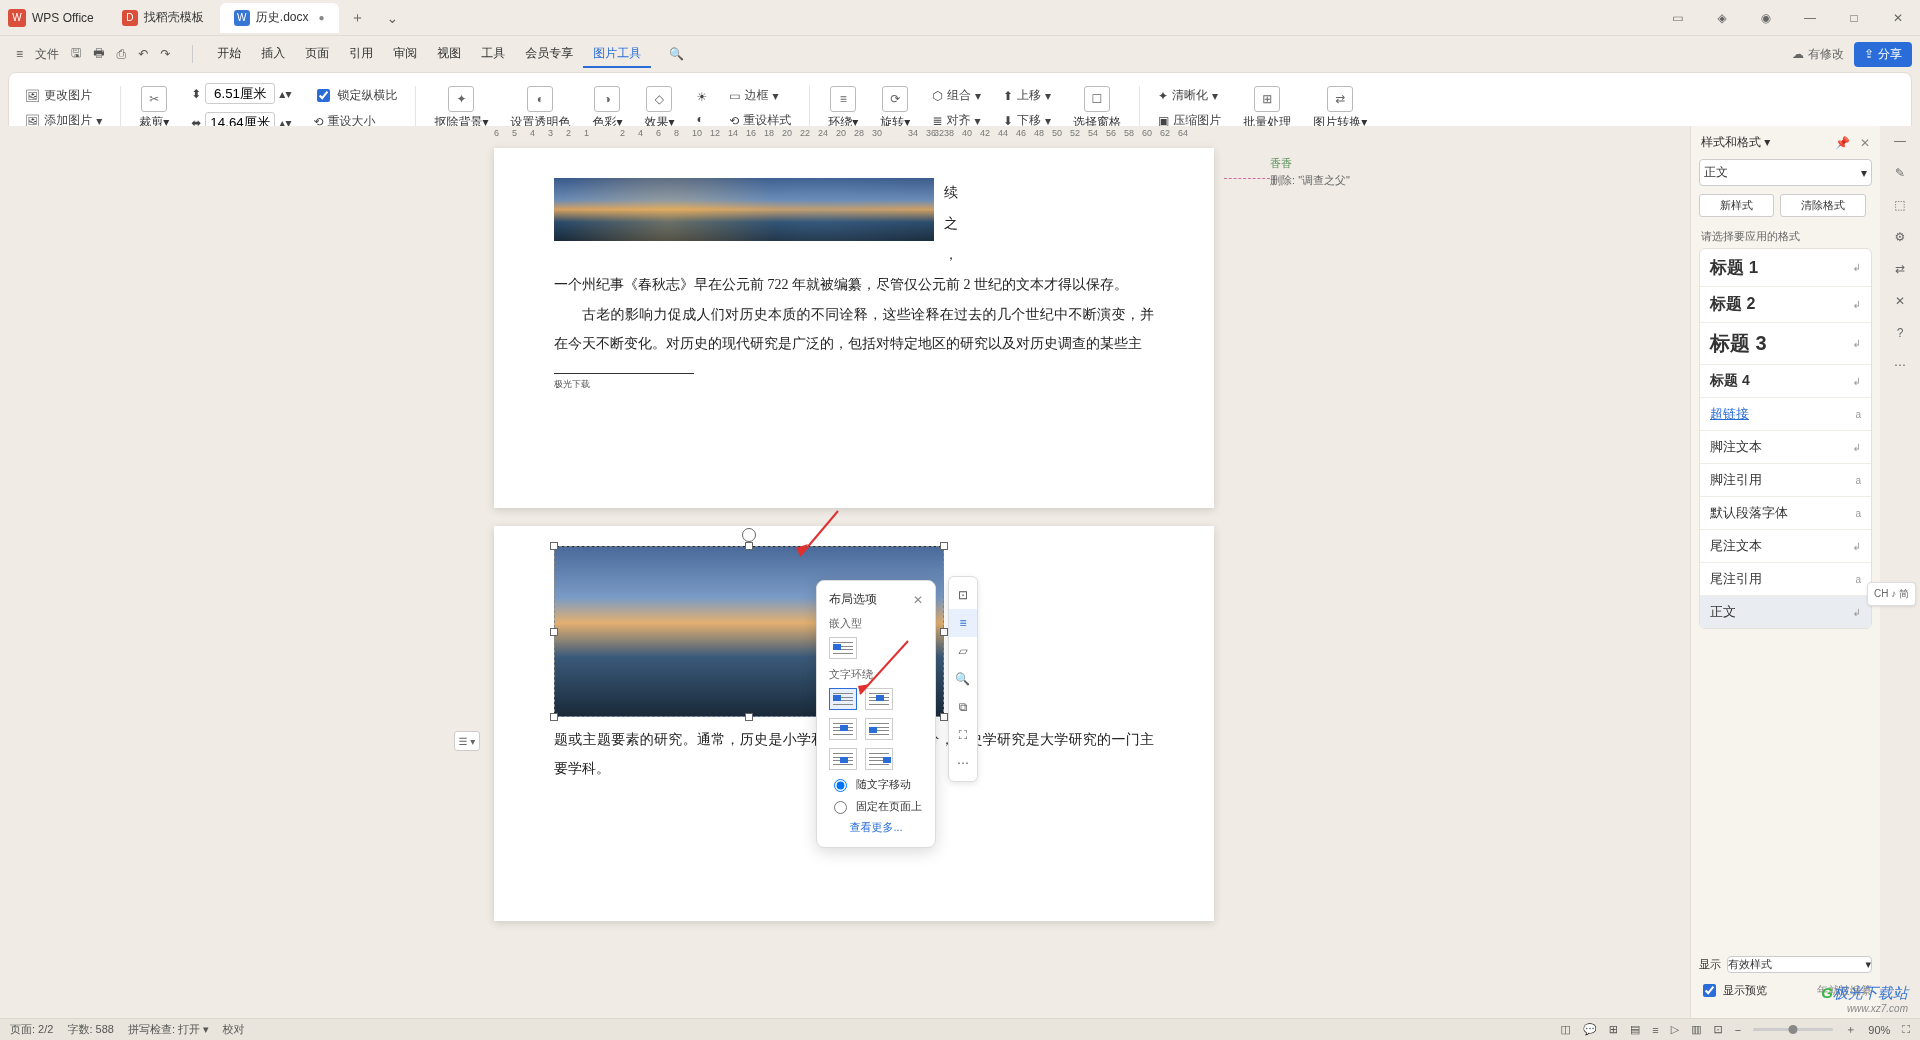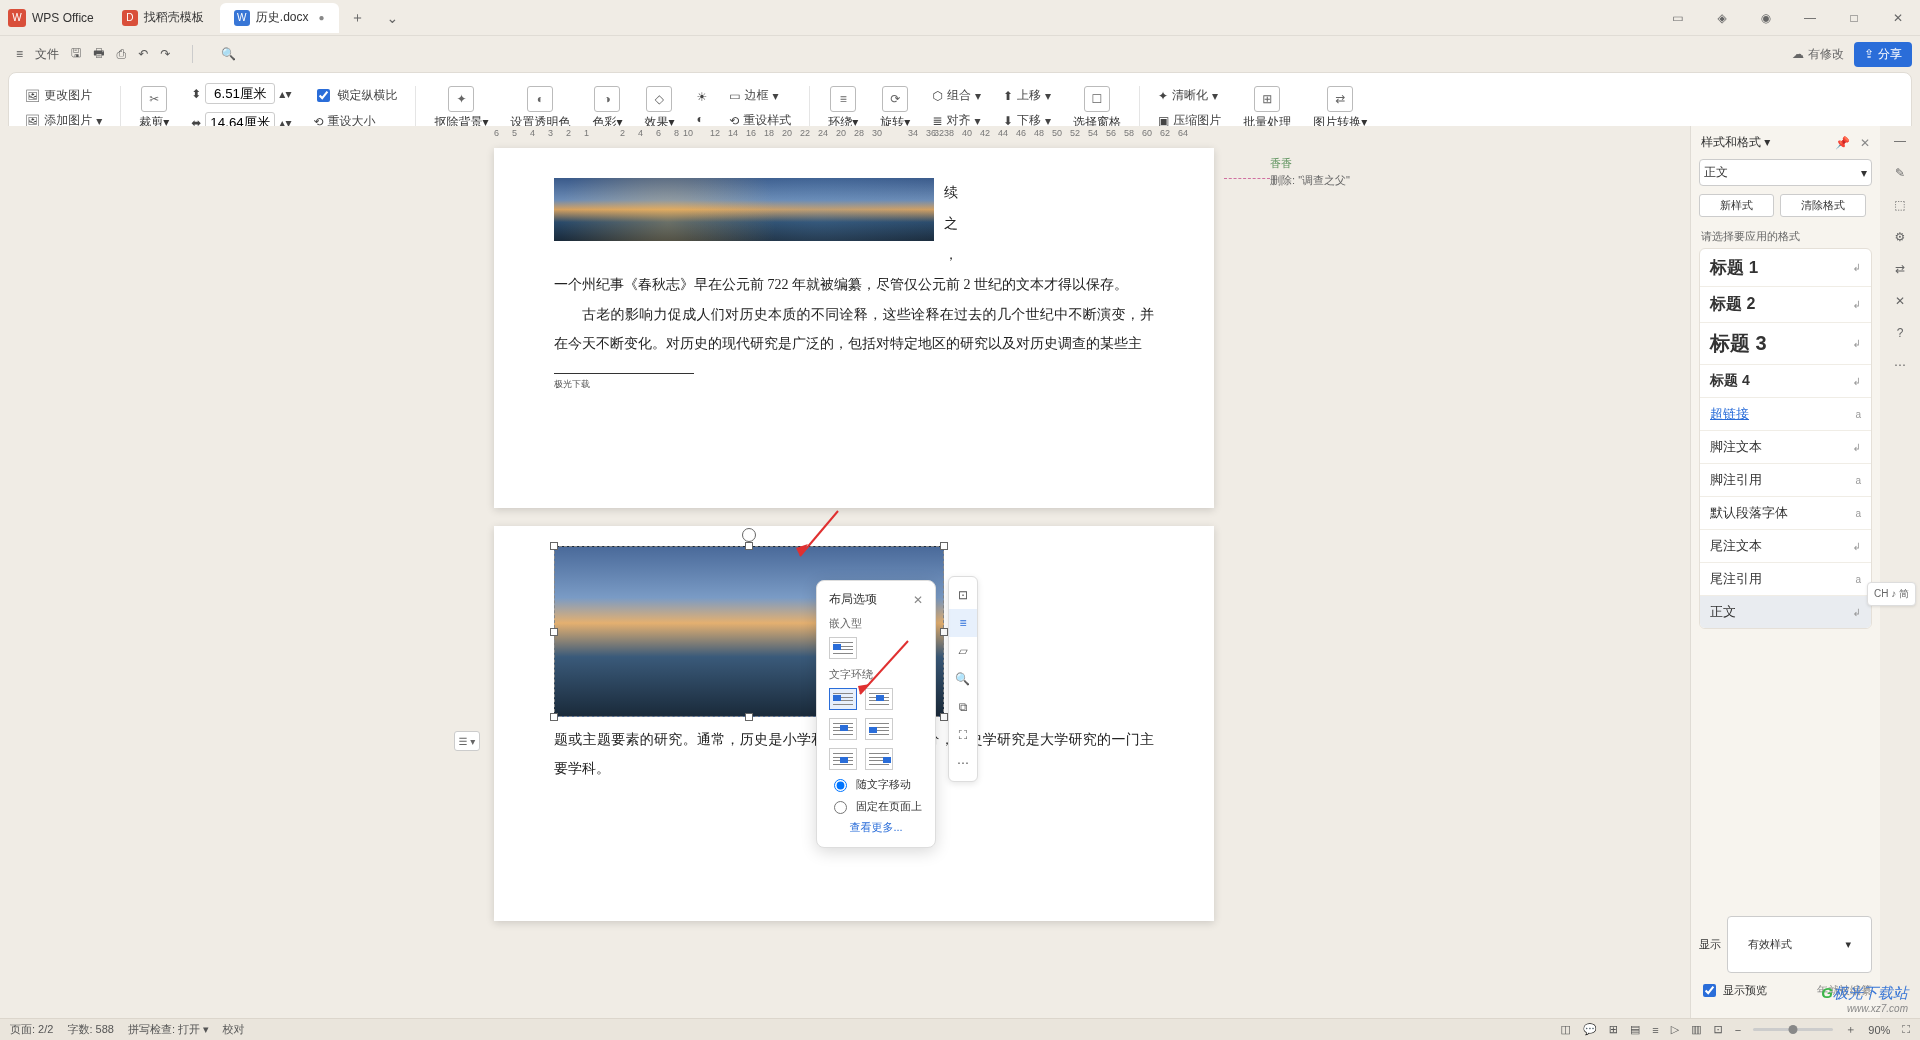--- a/index.html
+++ b/index.html
@@ -86,21 +86,21 @@
 .style-item .nm{font-size:13px}
 .style-item.h1 .nm{font-size:17px;font-weight:700}
 .style-item.h2 .nm{font-size:16px;font-weight:700}
 .style-item.h3 .nm{font-size:20px;font-weight:700}
 .style-item.h4 .nm{font-size:14px;font-weight:700}
 .style-item.link .nm{color:#2a6dd9;text-decoration:underline}
 .style-ind{font-size:10px;color:#999}
 .side-icons{width:40px;background:#f0ece5;display:flex;flex-direction:column;align-items:center;padding-top:8px;gap:18px;color:#666}
 .side-bottom{margin-top:auto;padding:10px 8px;font-size:11px}
 .side-bottom-row{display:flex;align-items:center;gap:6px;margin-bottom:8px}
-.side-bottom select,.side-bottom .sel{flex:1;border:1px solid #ccc;border-radius:4px;padding:20px;background:#fff;display:flex;justify-content:space-between;align-items:center}
+.side-bottom select,.side-bottom .sel{flex:1;border:1px solid #ccc;border-radius:4px;padding:0;background:#fff;display:flex;justify-content:space-between;align-items:center}
 .statusbar{position:absolute;bottom:0;left:0;right:0;height:22px;background:#eae5dc;border-top:1px solid #dcd6cc;display:flex;align-items:center;padding:0 10px;font-size:11px;color:#555;gap:14px}
 .statusbar .right{margin-left:auto;display:flex;align-items:center;gap:12px}
 .zoom-slider{width:80px;height:3px;background:#ccc;position:relative;border-radius:2px}
 .zoom-slider::after{content:"";position:absolute;left:50%;top:-3px;width:9px;height:9px;background:#888;border-radius:50%;transform:translateX(-50%)}
 .lang-pill{position:absolute;right:4px;top:456px;background:#fff;border:1px solid #ddd;border-radius:4px;padding:4px 6px;font-size:10px;box-shadow:0 1px 3px rgba(0,0,0,0.1)}
 .watermark{position:absolute;right:12px;bottom:26px;font-size:15px;font-style:italic}
 .watermark .g{color:#3cb64a;font-weight:700}
 .watermark .rest{color:#3876d6}
 .outline-btn{position:absolute;left:-40px;top:205px;width:26px;height:20px;border:1px solid #ccc;border-radius:3px;background:#fff;display:flex;align-items:center;justify-content:center;font-size:10px;color:#666}
 </style>
@@ -137,20 +137,31 @@
   <div class="menu-left-icons">
     <span>≡</span>
     <span>文件</span>
     <span>🖫</span>
     <span>🖶</span>
     <span>⎙</span>
     <span>↶</span>
     <span>↷</span>
   </div>
   <div class="menu-divider"></div>
+  <div id="menus" style="display:flex">
+      <div class="menu-item">开始</div>
+      <div class="menu-item">插入</div>
+      <div class="menu-item">页面</div>
+      <div class="menu-item">引用</div>
+      <div class="menu-item">审阅</div>
+      <div class="menu-item">视图</div>
+      <div class="menu-item">工具</div>
+      <div class="menu-item">会员专享</div>
+      <div class="menu-item active">图片工具</div>
+    </div>
   <span style="margin-left:14px;color:#666">🔍</span>
   <div class="menu-right">
     <span style="display:flex;align-items:center;gap:4px;color:#666">☁ <span>有修改</span></span>
     <div class="share-btn">⇪ <span>分享</span></div>
   </div>
 </div>
 
 <div class="ribbon">
   <div class="ribbon-group">
     <div class="ribbon-btn">
@@ -266,21 +277,21 @@
           <span class="hruler-tick" style="left: 18px;">5</span>
           <span class="hruler-tick" style="left: 36px;">4</span>
           <span class="hruler-tick" style="left: 54px;">3</span>
           <span class="hruler-tick" style="left: 72px;">2</span>
           <span class="hruler-tick" style="left: 90px;">1</span>
           <span class="hruler-tick" style="left: 108px;"></span>
           <span class="hruler-tick" style="left: 126px;">2</span>
           <span class="hruler-tick" style="left: 144px;">4</span>
           <span class="hruler-tick" style="left: 162px;">6</span>
           <span class="hruler-tick" style="left: 180px;">8</span>
-          <span class="hruler-tick" style="left: 189px;">10</span>
+          <span class="hruler-tick" style="left: 198px;">10</span>
           <span class="hruler-tick" style="left: 216px;">12</span>
           <span class="hruler-tick" style="left: 234px;">14</span>
           <span class="hruler-tick" style="left: 252px;">16</span>
           <span class="hruler-tick" style="left: 270px;">18</span>
           <span class="hruler-tick" style="left: 288px;">20</span>
           <span class="hruler-tick" style="left: 306px;">22</span>
           <span class="hruler-tick" style="left: 324px;">24</span>
           <span class="hruler-tick" style="left: 342px;">20</span>
           <span class="hruler-tick" style="left: 360px;">28</span>
           <span class="hruler-tick" style="left: 378px;">30</span>

